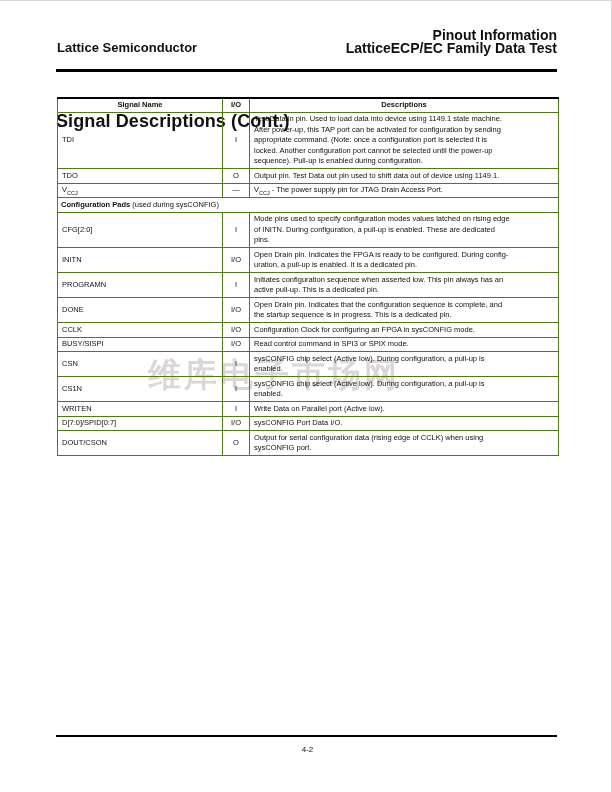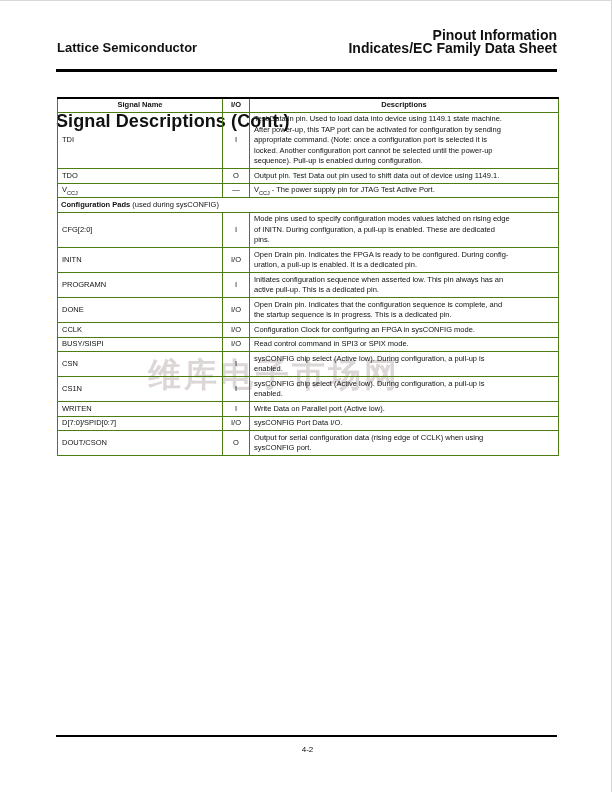--- a/index.html
+++ b/index.html
@@ -40,21 +40,21 @@
 <body>
 
 <div class="page">
 
   <div class="watermark">维库电子市场网</div>
 
   <div class="hdr">
     <div class="hdr-left">Lattice Semiconductor</div>
     <div class="hdr-right">
       <div>Pinout Information</div>
-      <div>Indicates/EC Family Data Sheet</div>
+      <div>LatticeECP/EC Family Data Test</div>
     </div>
   </div>
   <div class="top-rule"></div>
 
   <h1 class="doc-title">Signal Descriptions (Cont.)</h1>
 
   <div class="tbl-wrap">
     <table>
       <colgroup>
           <col class="w-sig">
@@ -77,21 +77,21 @@
 sequence). Pull-up is enabled during configuration.</td>
       </tr>
       <tr>
         <td class="c-sig">TDO</td>
         <td class="c-io">O</td>
         <td class="c-desc">Output pin. Test Data out pin used to shift data out of device using 1149.1.</td>
       </tr>
       <tr>
         <td class="c-sig"><span>V</span><sub>CCJ</sub></td>
         <td class="c-io">—</td>
-        <td class="c-desc"><span>V</span><sub>CCJ</sub><span> - The power supply pin for JTAG Test Active Port.</span></td>
+        <td class="c-desc"><span>V</span><sub>CCJ</sub><span> - The power supply pin for JTAG Drain Access Port.</span></td>
       </tr>
       <tr class="section-row">
         <td colspan="3"><b>Configuration Pads</b><span> (used during sysCONFIG)</span></td>
       </tr>
       <tr>
         <td class="c-sig">CFG[2:0]</td>
         <td class="c-io">I</td>
         <td class="c-desc">Mode pins used to specify configuration modes values latched on rising edge
 of INITN. During configuration, a pull-up is enabled. These are dedicated
 pins.</td>

